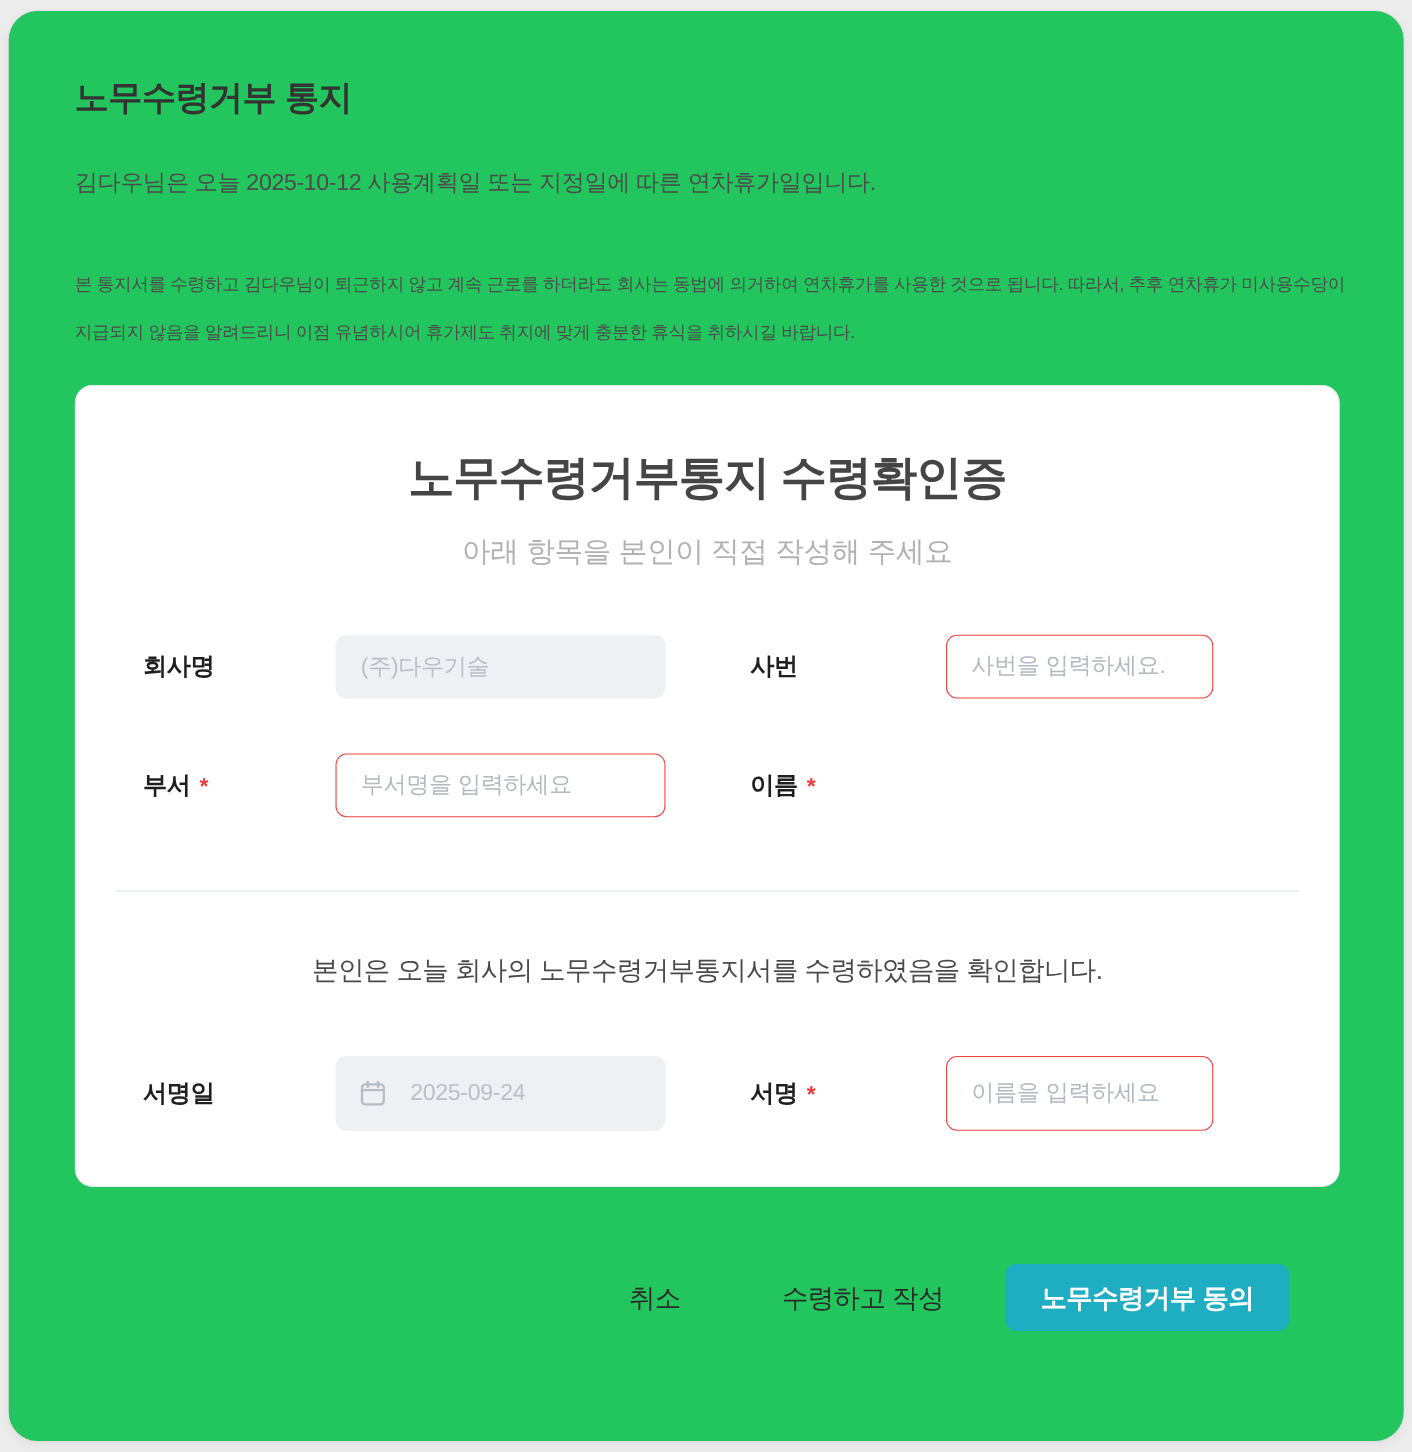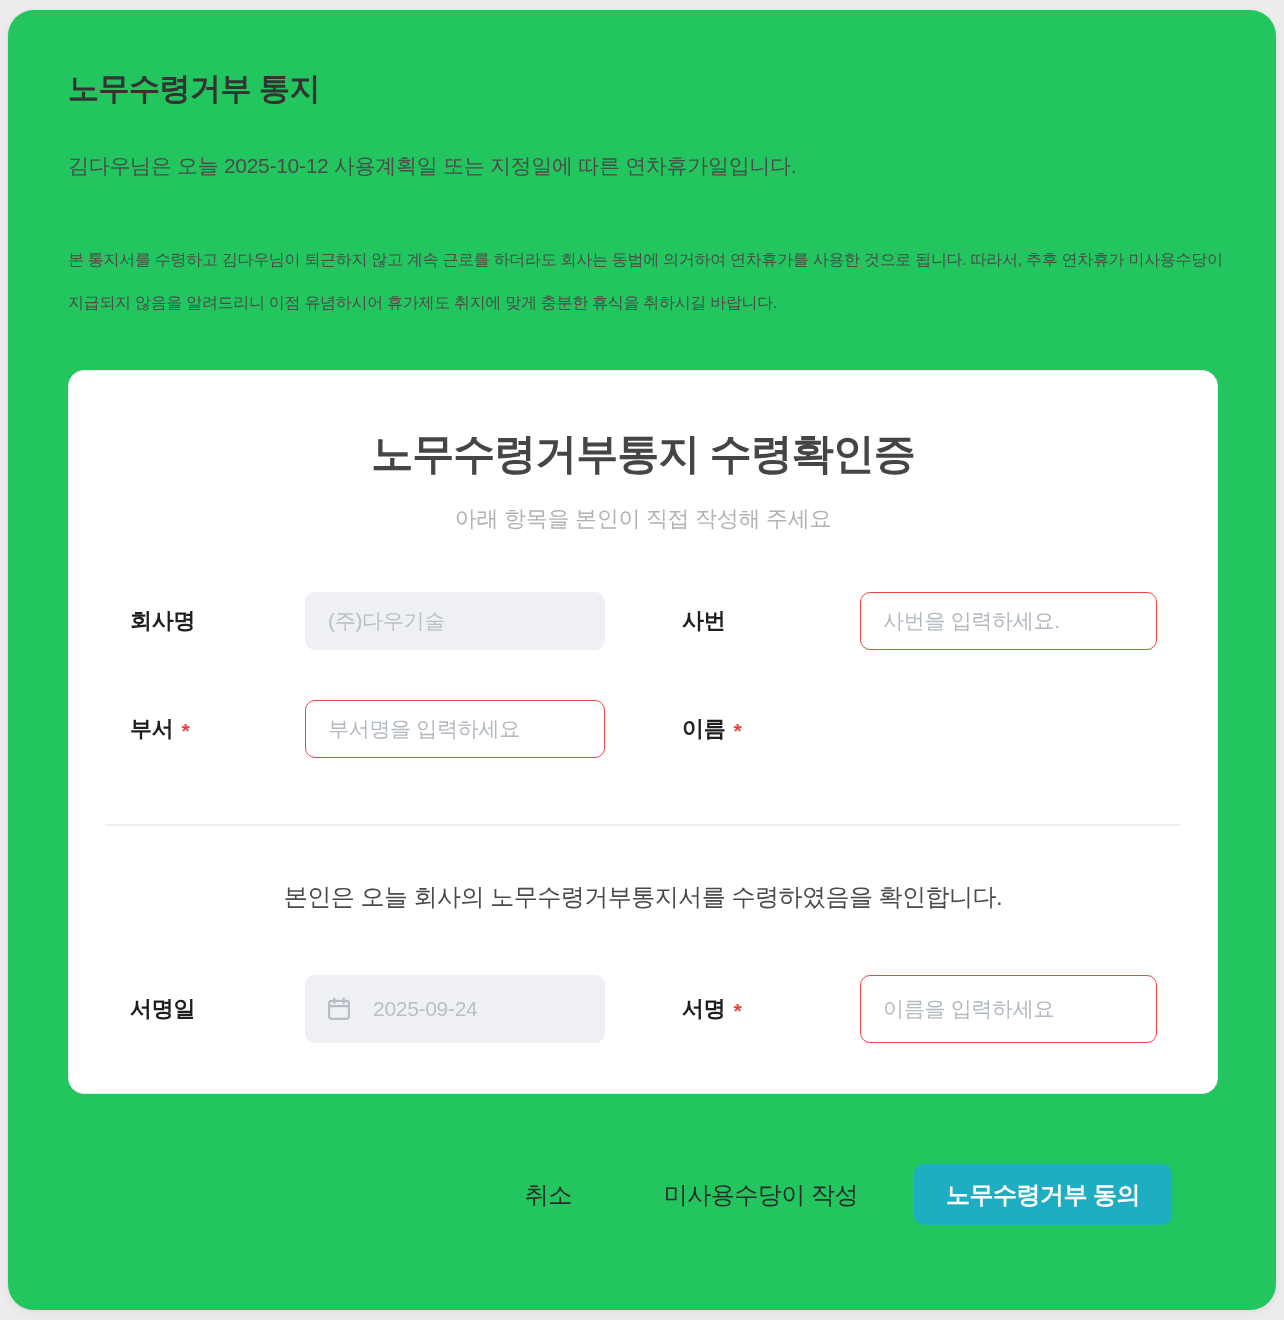--- a/index.html
+++ b/index.html
@@ -32,38 +32,38 @@
   }
   .body-text {
     margin-top: 58px;
     font-size: 16px;
     line-height: 43px;
     color: #4c4c4c;
     letter-spacing: -0.3px;
     width: 1155px;
   }
   .cert {
-    margin-top: 46px;
+    margin-top: 26px;
     width: 1150px;
     border: 1px solid #e7eaed;
     border-radius: 16px;
     padding: 55px 0 50px 0;
     background: #ffffff;
   }
   .cert-title {
     text-align: center;
     font-size: 42px;
     font-weight: 600;
     color: #454545;
     letter-spacing: -1px;
   }
   .cert-subtitle {
     margin-top: 22px;
     text-align: center;
-    font-size: 22px;
+    font-size: 26px;
     color: #b2b2b2;
     letter-spacing: -0.3px;
   }
   .form-row {
     display: flex;
     align-items: center;
     padding: 0 63px 0 61px;
   }
   .form-row.r1 { margin-top: 58px; }
   .form-row.r2 { margin-top: 50px; }
@@ -101,21 +101,21 @@
     letter-spacing: -0.3px;
   }
   input.txt::placeholder { color: #b3b9c0; }
   input.txt:disabled,
   input.txt.disabled {
     background: #eef0f3;
     border-color: #eef0f3;
     color: #b9bfc7;
     -webkit-text-fill-color: #b9bfc7;
   }
-  .field + .field input.txt { width: 297px; }
+  .field + .field input.txt { width: 243px; }
   .r3 input.txt { height: 68px; }
   .date-wrap {
     position: relative;
     display: inline-flex;
     align-items: center;
   }
   .date-wrap input.txt { padding-left: 67px; }
   .date-wrap .cal {
     position: absolute;
     left: 20px;
@@ -233,17 +233,17 @@
           <span>서명</span>
           <span class="req">*</span>
         </span>
         <input class="txt" type="text" placeholder="이름을 입력하세요" style="">
       </div>
     </div>
   </div>
 
   <div class="actions">
     <button class="text-btn">취소</button>
-    <button class="text-btn">미사용수당이 작성</button>
+    <button class="text-btn">수령하고 작성</button>
     <button class="primary-btn">노무수령거부 동의</button>
   </div>
 
 </div>
 
 </body></html>

